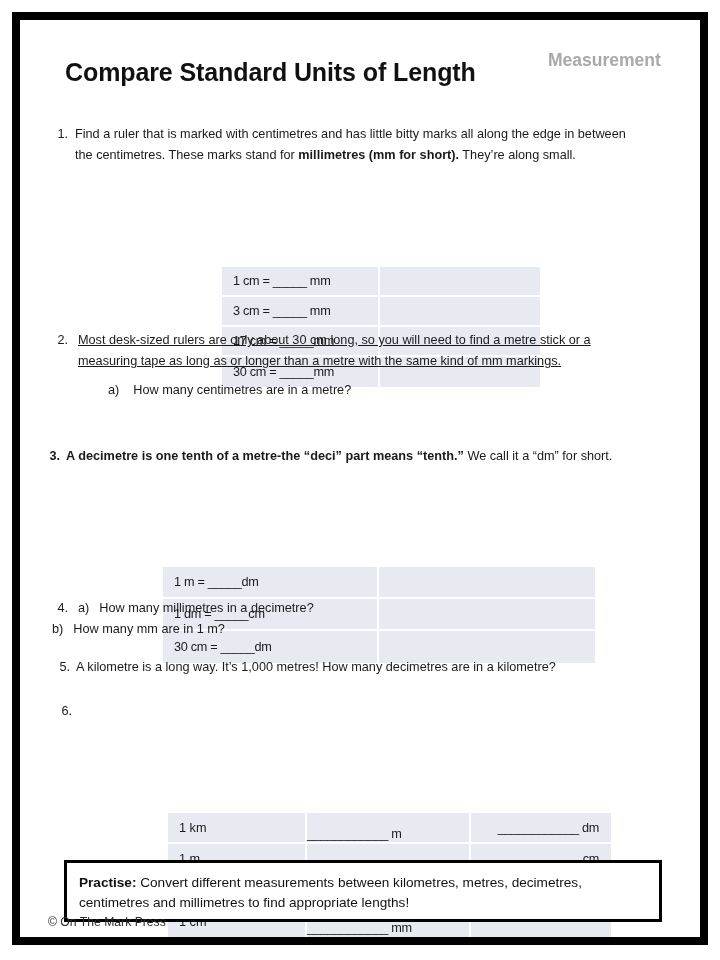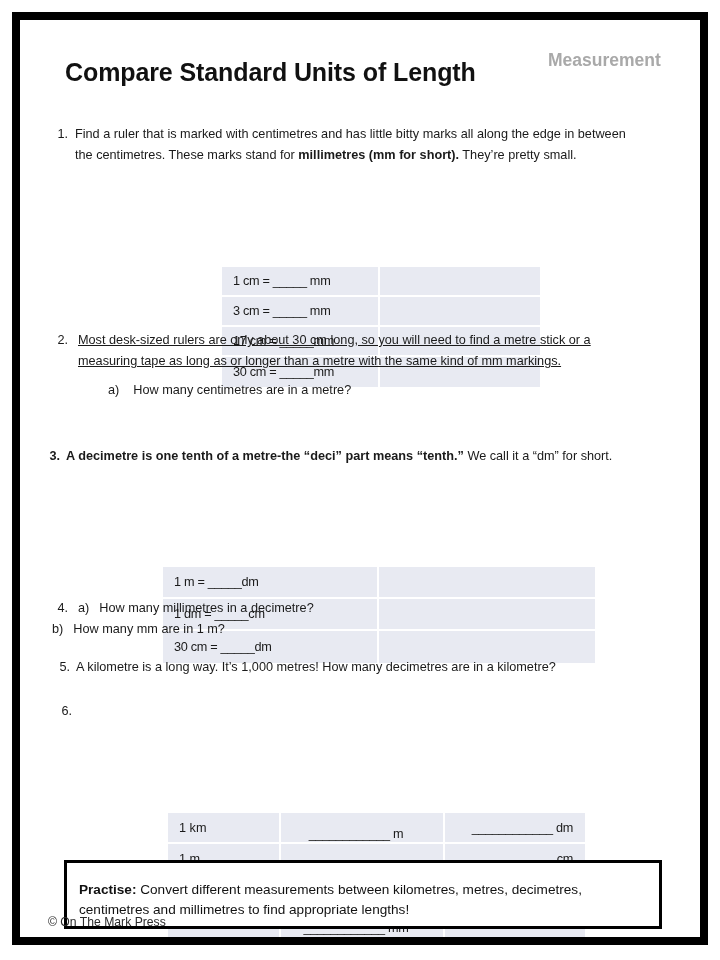--- a/index.html
+++ b/index.html
@@ -112,33 +112,33 @@
   #table-mm td.c1 { width: 158px; height: 30px; }
   #table-mm td.c2 { width: 160px; height: 30px; }
 
   
   #table-dm { left: 143px; top: 469px; }
   #table-dm td.c1 { width: 216px; height: 32px; }
   #table-dm td.c2 { width: 216px; height: 32px; }
 
   
   #table-chart { left: 148px; top: 715px; }
-  #table-chart td.c1 { width: 113px; height: 31px; }
-  #table-chart td.c2 { width: 164px; height: 31px; text-align: center; padding: 13px 12px 0 0; }
+  #table-chart td.c1 { width: 139px; height: 31px; }
+  #table-chart td.c2 { width: 164px; height: 31px; text-align: left; padding: 13px 12px 0 0; }
   #table-chart td.c3 { width: 140px; height: 31px; text-align: right; padding: 0 12px 0 0; }
 
   
   .practise-box {
     position: absolute;
     left: 44px;
     top: 840px;
     width: 598px;
     border: 3px solid #000000;
     background: #ffffff;
-    padding: 17px 10px 7px 12px;
+    padding: 10px 10px 7px 12px;
   }
   .practise-text {
     font-size: 13.6px;
     line-height: 1.45;
     color: #111111;
   }
 
   
   .footer {
     position: absolute;
@@ -158,21 +158,21 @@
     <div class="header-band">
       <div class="worksheet-title">Compare Standard Units of Length</div>
       <div class="strand-label">Measurement</div>
     </div>
 
     <div class="content">
 
       <div class="qrow" style="position:absolute; left:0; top:26px; width:100%;">
         <span class="qnum" style="left:26px; top:0; width:22px;">1.</span>
         <div class="qtext" style="margin-left:55px; width:570px;">
-          <span>Find a ruler that is marked with centimetres and has little bitty marks all along the edge in between the centimetres. These marks stand for </span><span class="b">millimetres (mm for short).</span><span> They’re pretty small.</span>
+          <span>Find a ruler that is marked with centimetres and has little bitty marks all along the edge in between the centimetres. These marks stand for </span><span class="b">millimetres (mm for short).</span><span> They’re along small.</span>
         </div>
       </div>
 
       <table class="wtable" id="table-mm">
         <tbody>
           <tr>
             <td class="c1"><span class="blank">1 cm = _____ mm</span></td>
             <td class="c2 last-col"></td>
           </tr>
           <tr>

